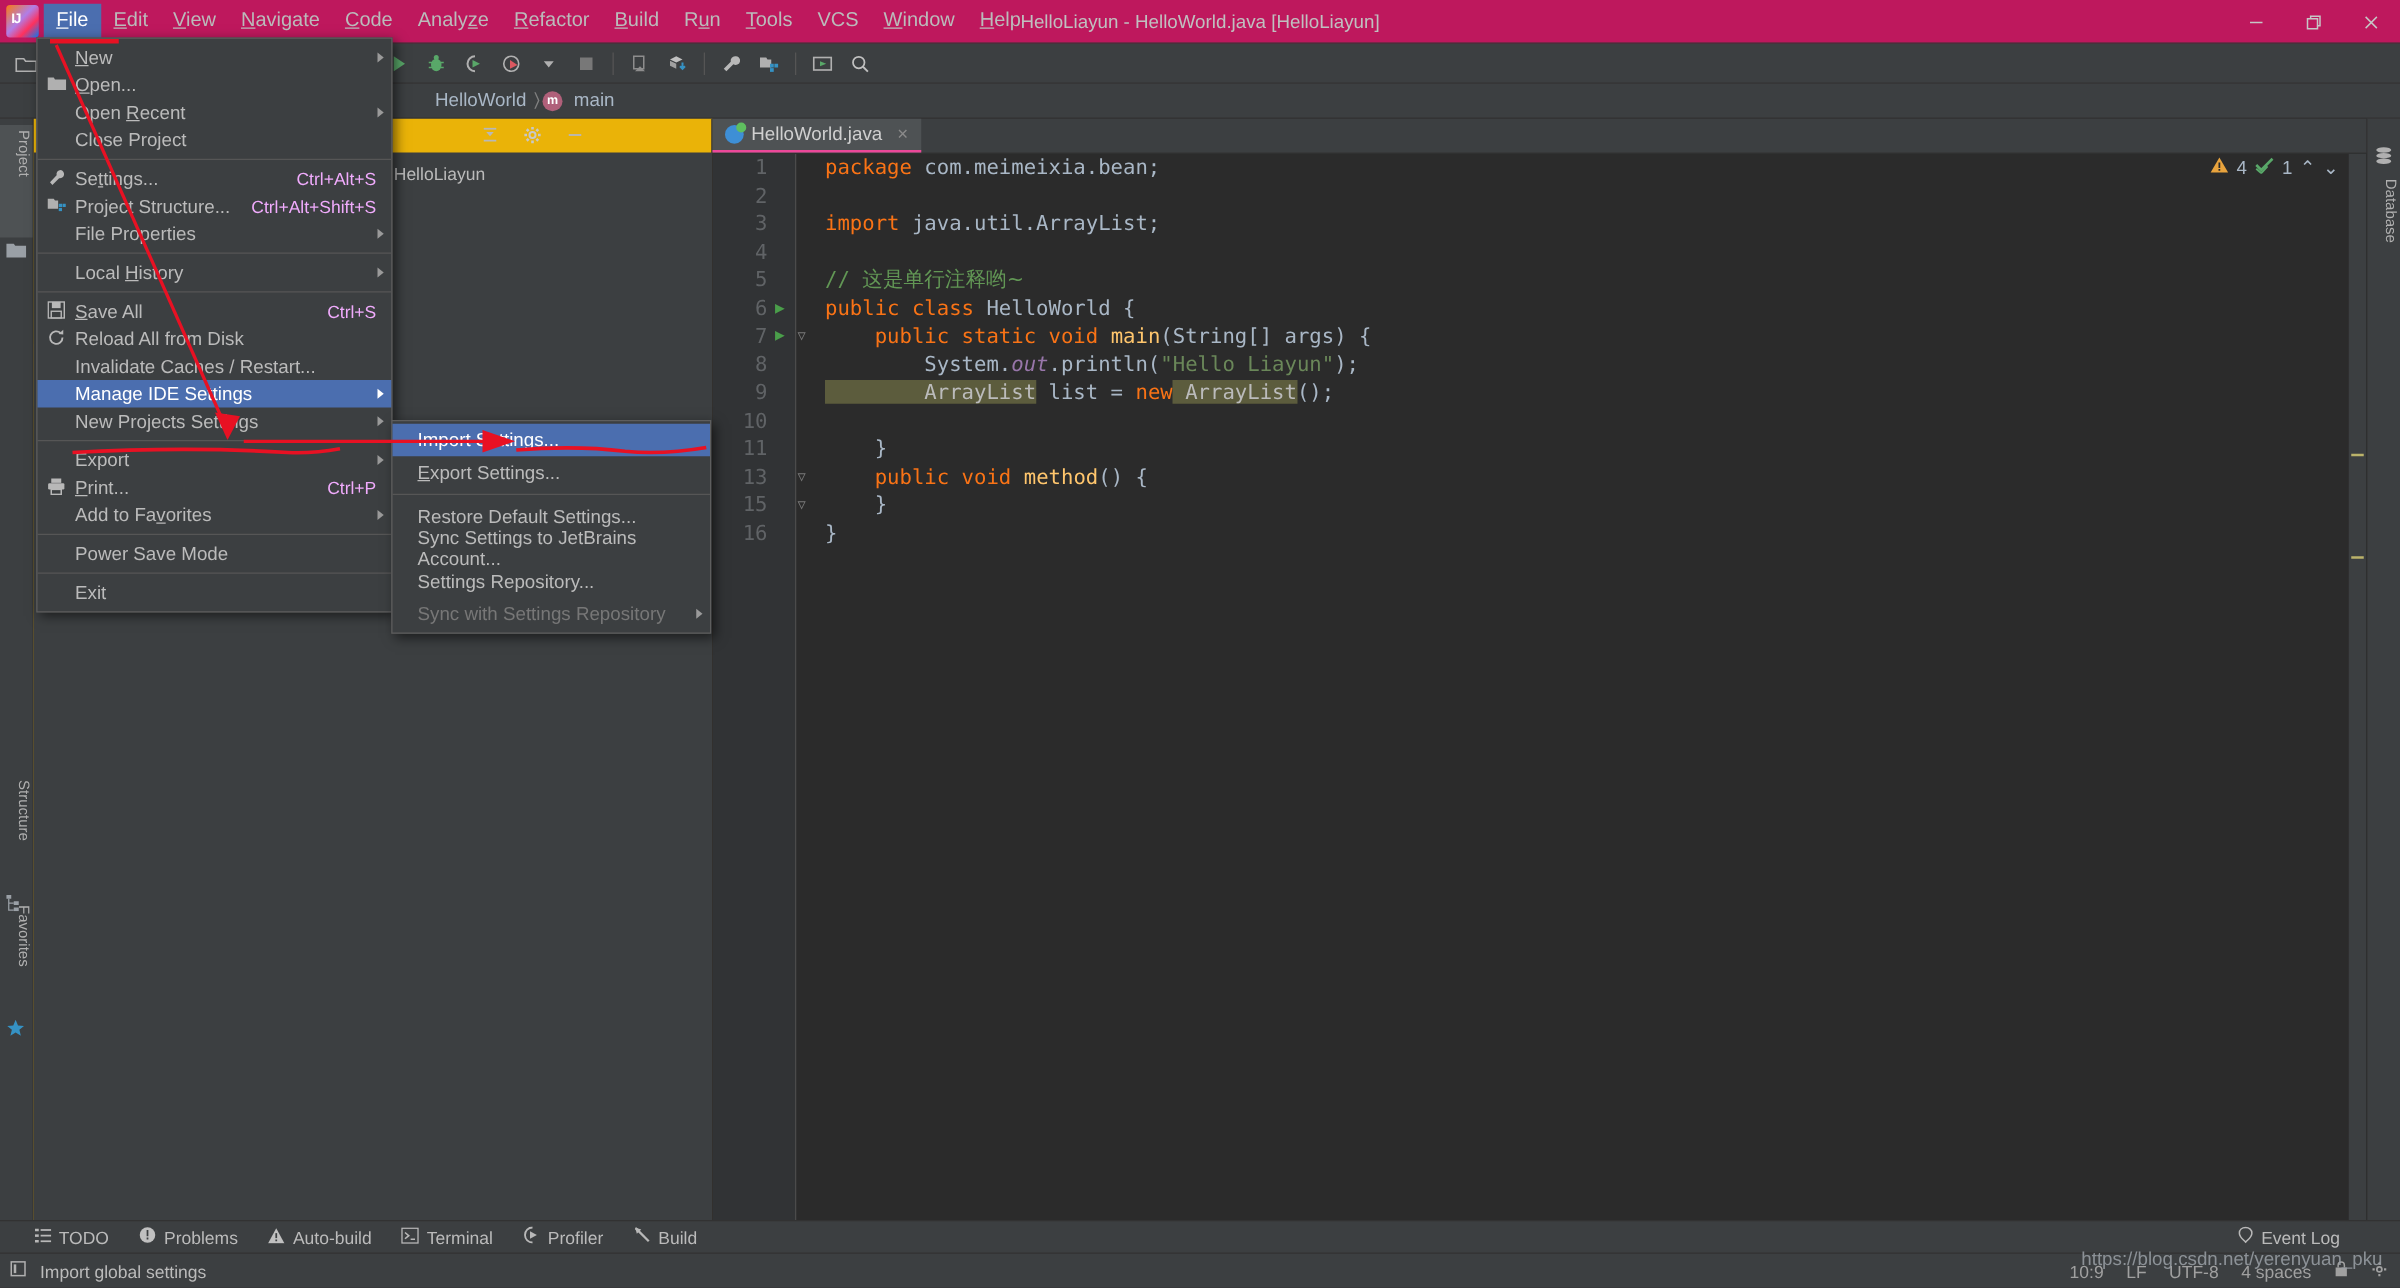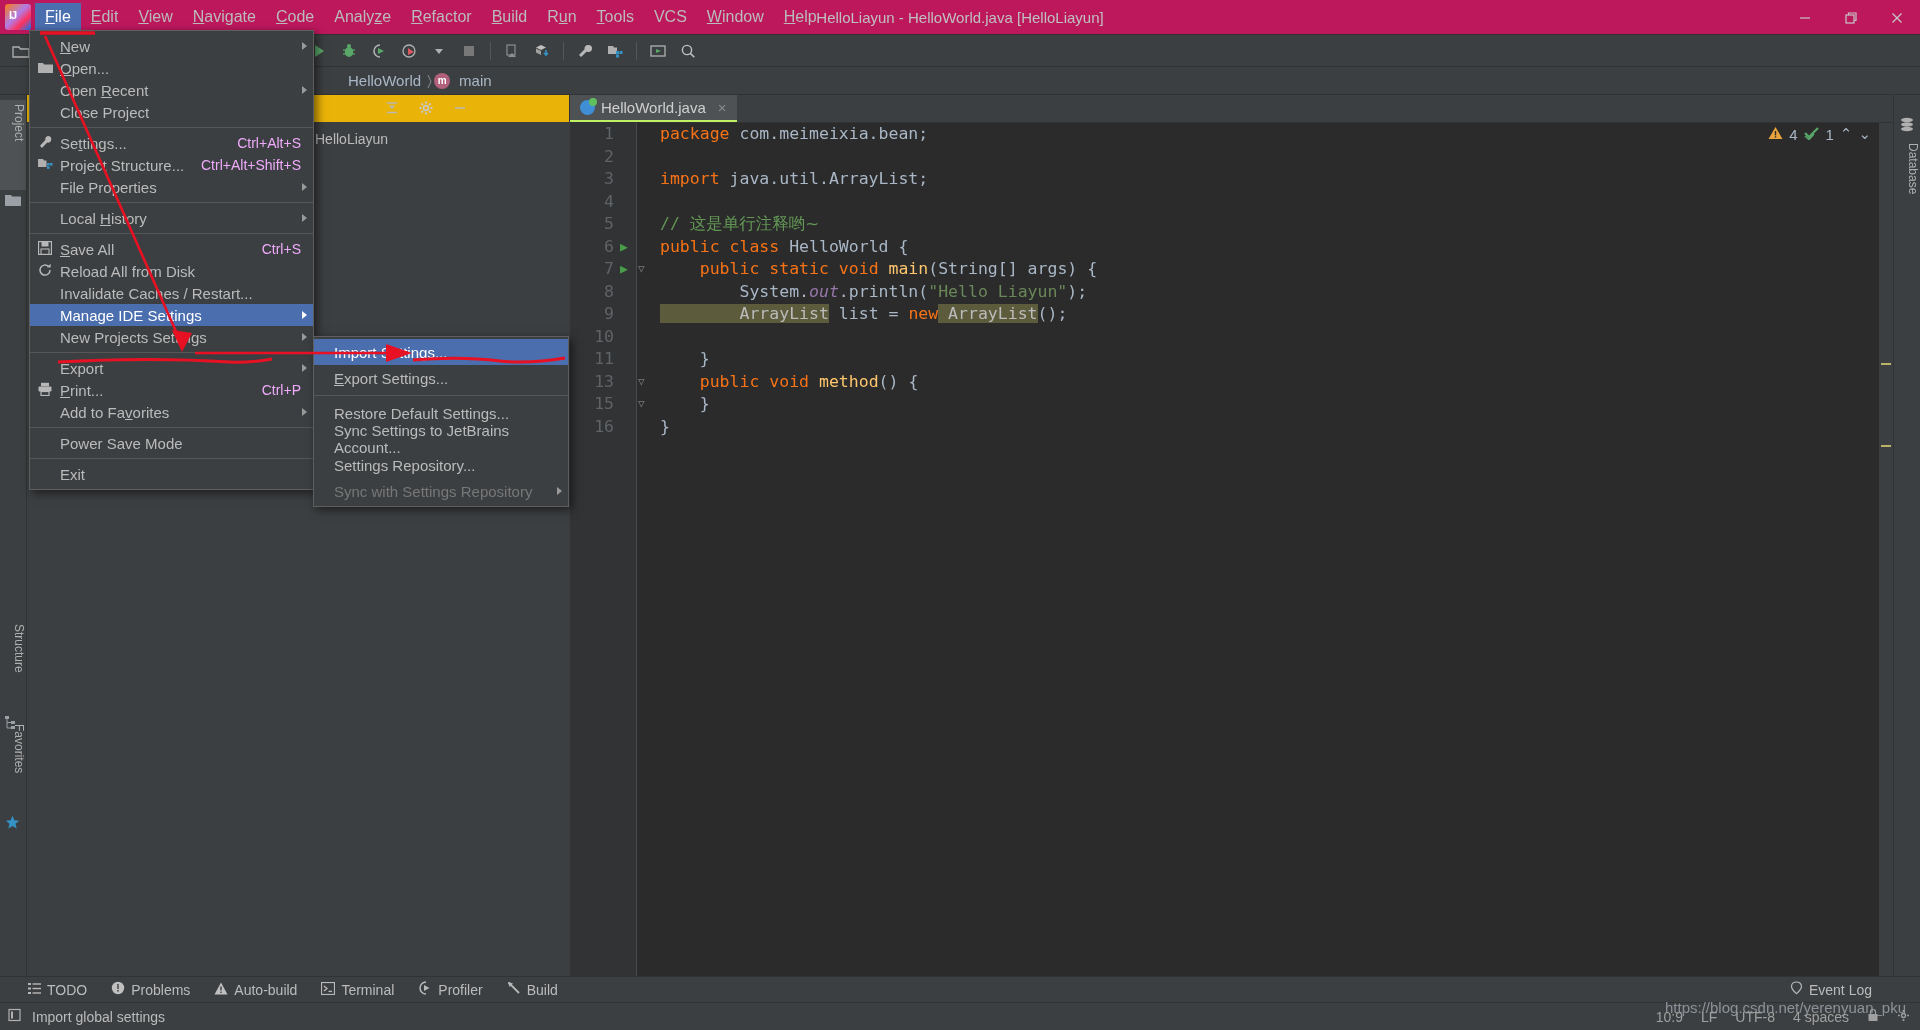--- a/index.html
+++ b/index.html
@@ -118,21 +118,21 @@
     background: #2b2b2b;
   }
   .tabstrip {
     position: absolute; top: 0; left: 0; right: 0; height: 28px;
     background: #3c3f41; border-bottom: 1px solid #323232;
     display: flex; align-items: stretch;
   }
   .etab {
     display: flex; align-items: center; padding: 0 10px 0 10px;
     background: #4e5254; font-size: 15px; color: #d0d0d0; gap: 6px;
-    border-bottom: 2px solid #bef264;
+    border-bottom: 2px solid #ec4899;
   }
   .etab .cls { color: #8a8a8a; font-size: 15px; margin-left: 6px; }
   .java-ic {
     width: 15px; height: 15px; border-radius: 50%;
     background: #3e8fd6; position: relative; display: inline-block;
   }
   .java-ic:after {
     content:""; position:absolute; right:-2px; top:-2px; width:8px; height:8px;
     border-radius:50%; background:#5fbf5f;
   }

